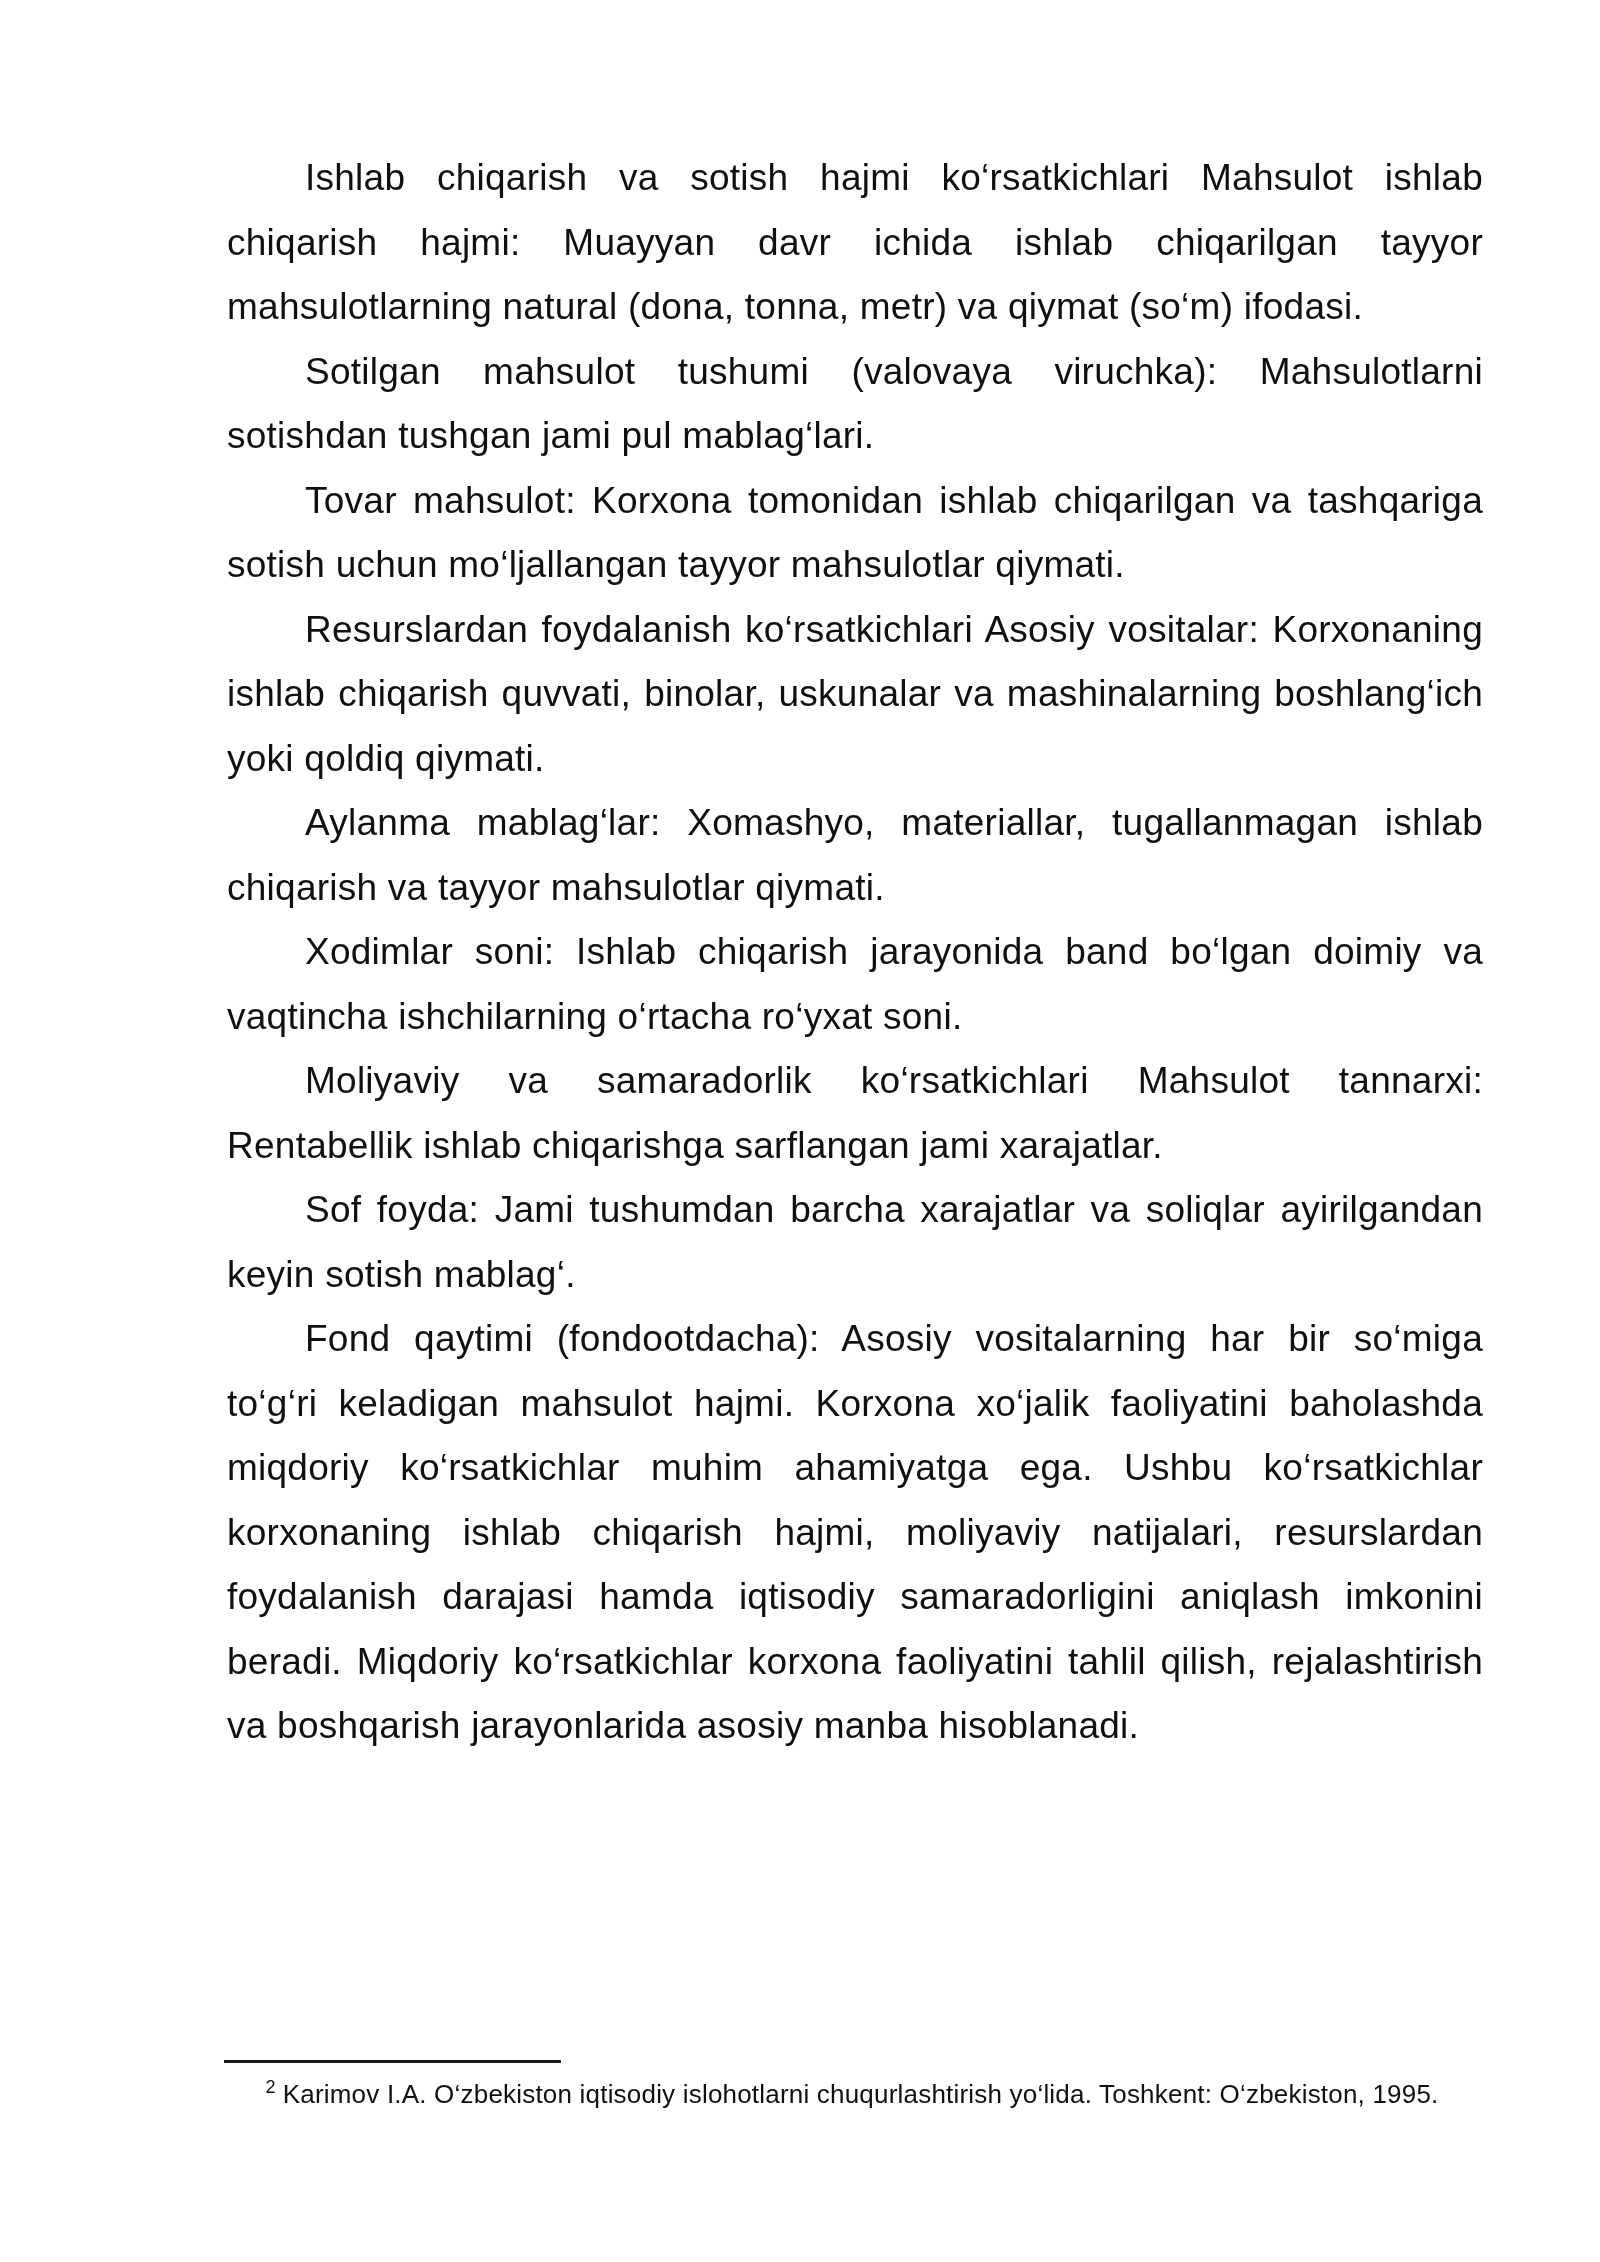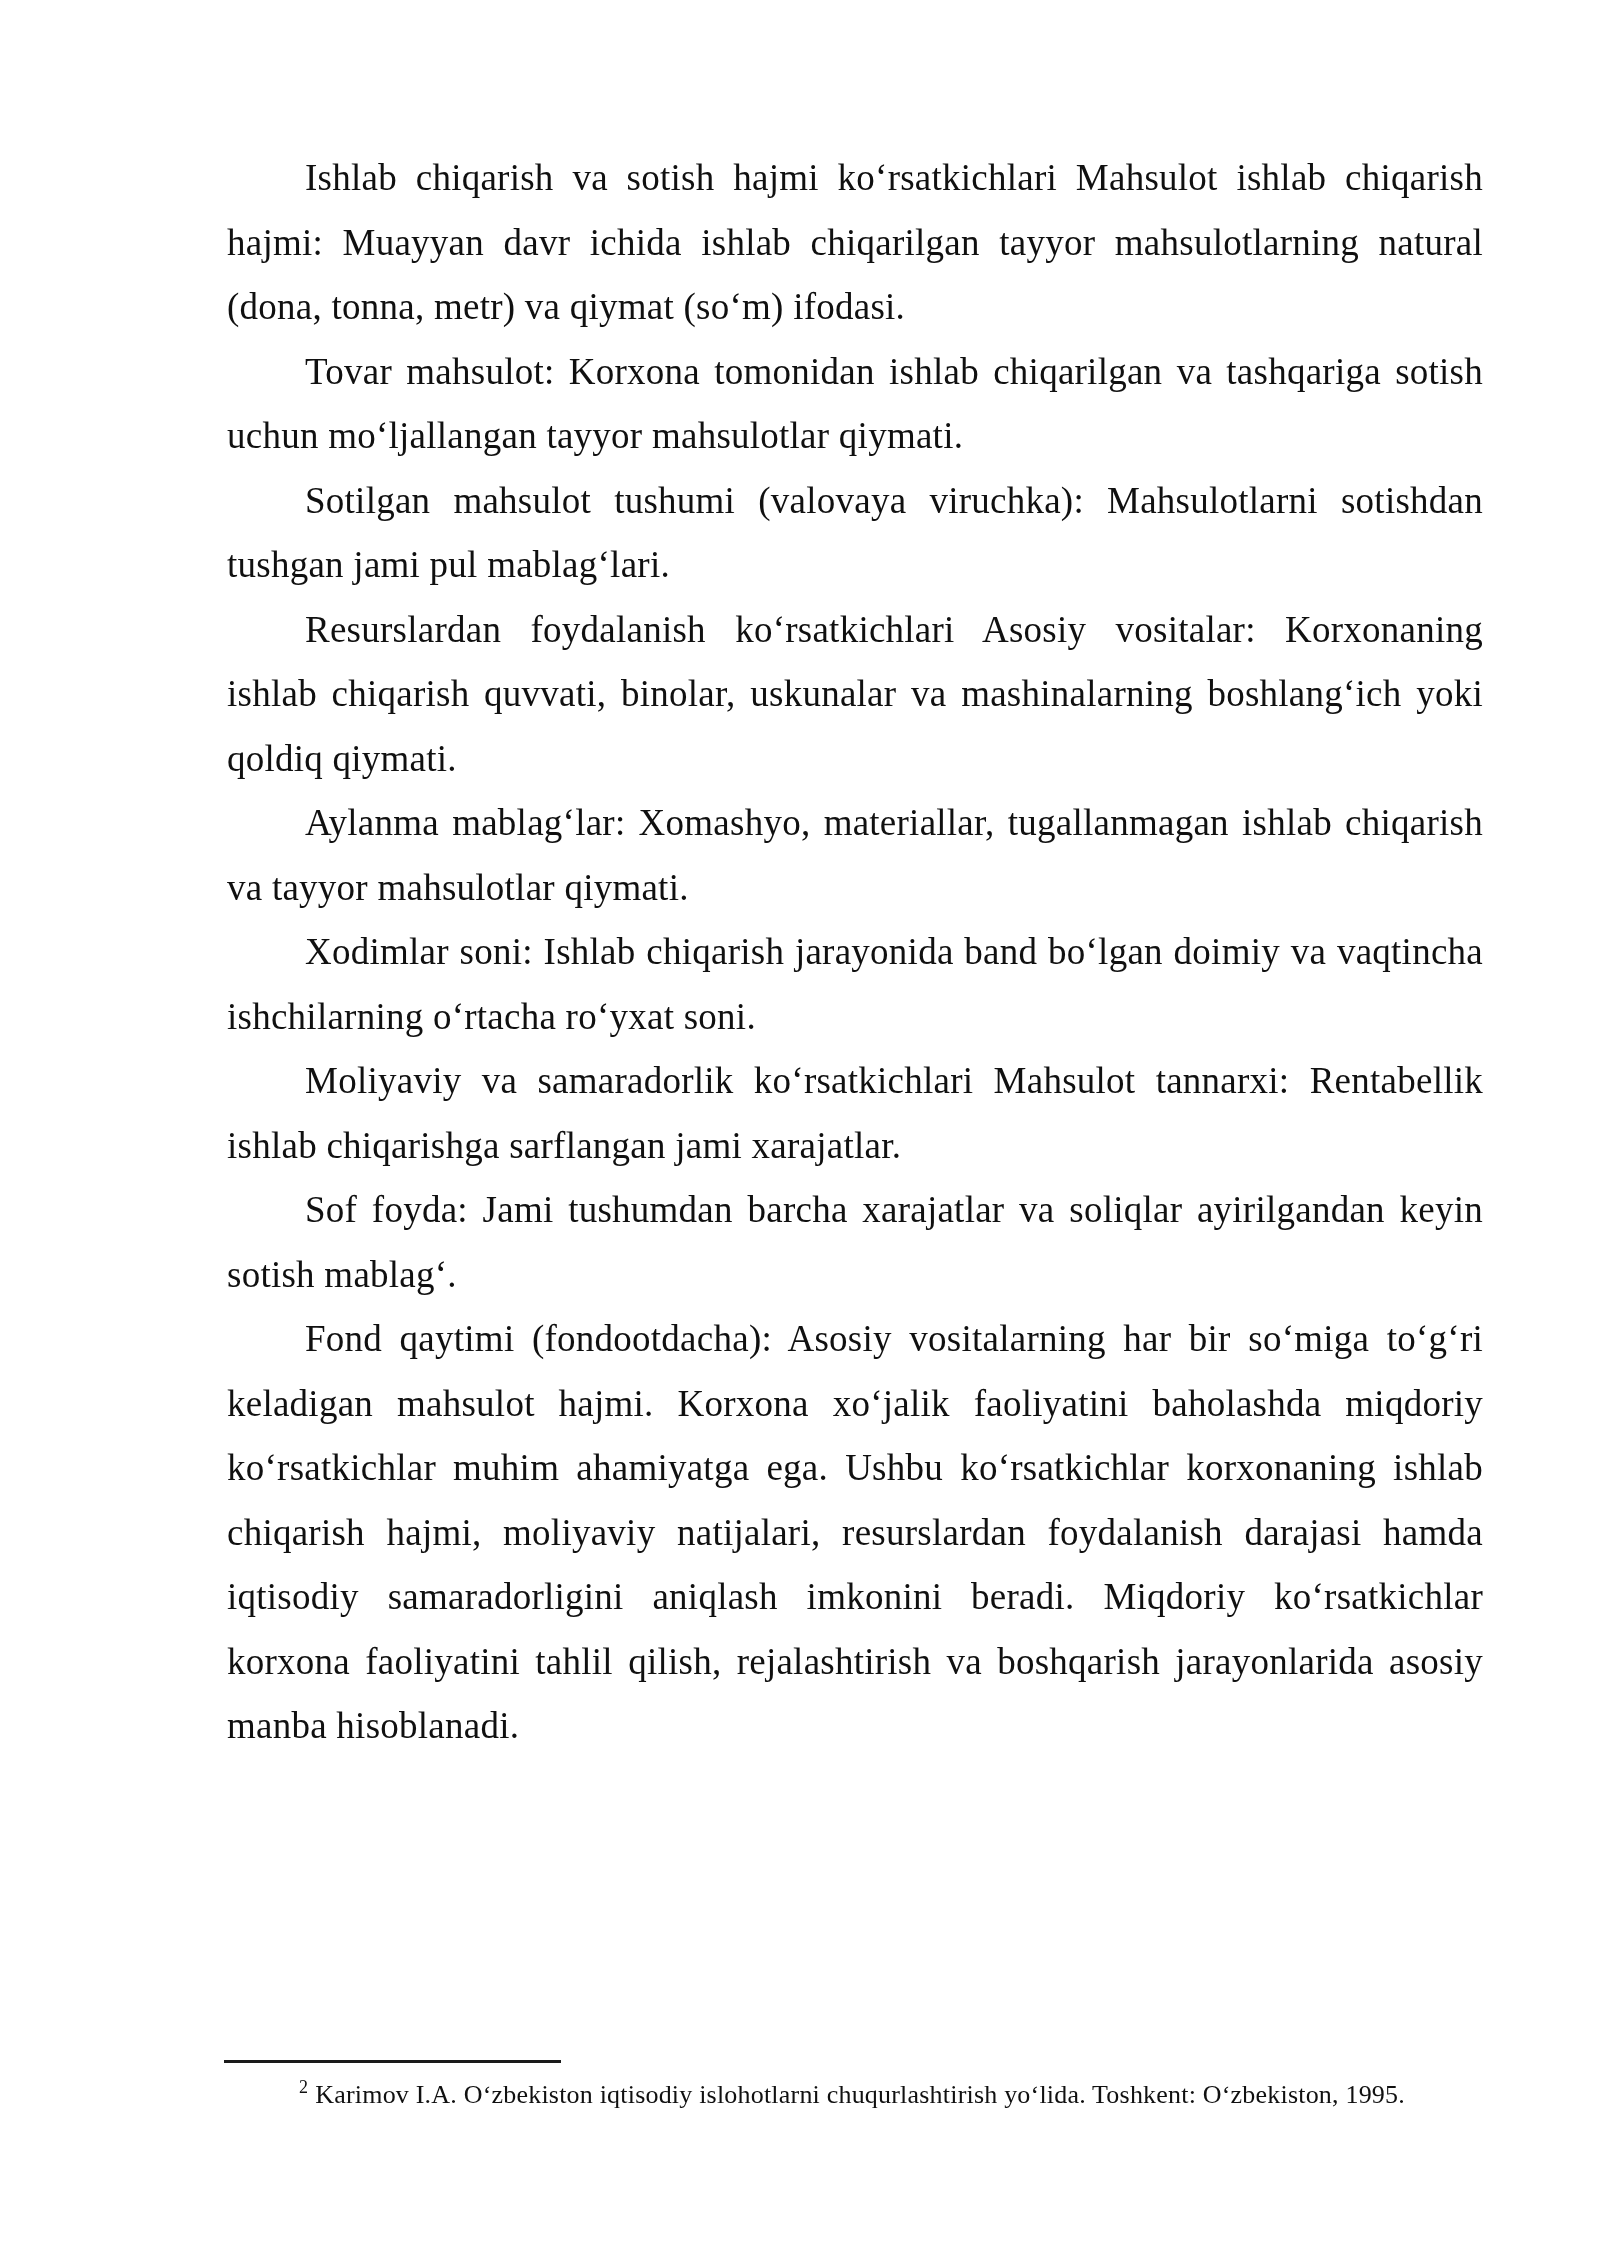--- a/index.html
+++ b/index.html
@@ -6,21 +6,21 @@
     margin: 0;
     padding: 0;
     background: #ffffff;
   }
   .page {
     position: relative;
     width: 1600px;
     height: 2262px;
     background: #ffffff;
     overflow: hidden;
-    font-family: Liberation Serif, serif;
+    font-family: Liberation Sans, sans-serif;
     color: #101010;
     border-radius: 26px;
   }
   .body-text {
     position: absolute;
     left: 227px;
     top: 146px;
     width: 1256px;
     font-size: 37px;
     line-height: 64.5px;
@@ -66,22 +66,22 @@
     margin-left: 7px;
   }
 </style>
 </head>
 <body>
 
 <div class="page">
 
   <div class="body-text">
     <p>Ishlab chiqarish va sotish hajmi ko‘rsatkichlari Mahsulot ishlab chiqarish hajmi: Muayyan davr ichida ishlab chiqarilgan tayyor mahsulotlarning natural (dona, tonna, metr) va qiymat (so‘m) ifodasi.</p>
+    <p>Sotilgan mahsulot tushumi (valovaya viruchka): Mahsulotlarni sotishdan tushgan jami pul mablag‘lari.</p>
     <p>Tovar mahsulot: Korxona tomonidan ishlab chiqarilgan va tashqariga sotish uchun mo‘ljallangan tayyor mahsulotlar qiymati.</p>
-    <p>Sotilgan mahsulot tushumi (valovaya viruchka): Mahsulotlarni sotishdan tushgan jami pul mablag‘lari.</p>
     <p>Resurslardan foydalanish ko‘rsatkichlari Asosiy vositalar: Korxonaning ishlab chiqarish quvvati, binolar, uskunalar va mashinalarning boshlang‘ich yoki qoldiq qiymati.</p>
     <p>Aylanma mablag‘lar: Xomashyo, materiallar, tugallanmagan ishlab chiqarish va tayyor mahsulotlar qiymati.</p>
     <p>Xodimlar soni: Ishlab chiqarish jarayonida band bo‘lgan doimiy va vaqtincha ishchilarning o‘rtacha ro‘yxat soni.</p>
     <p>Moliyaviy va samaradorlik ko‘rsatkichlari Mahsulot tannarxi: Rentabellik ishlab chiqarishga sarflangan jami xarajatlar.</p>
     <p>Sof foyda: Jami tushumdan barcha xarajatlar va soliqlar ayirilgandan keyin sotish mablag‘.</p>
     <p>Fond qaytimi (fondootdacha): Asosiy vositalarning har bir so‘miga to‘g‘ri keladigan mahsulot hajmi. Korxona xo‘jalik faoliyatini baholashda miqdoriy ko‘rsatkichlar muhim ahamiyatga ega. Ushbu ko‘rsatkichlar korxonaning ishlab chiqarish hajmi, moliyaviy natijalari, resurslardan foydalanish darajasi hamda iqtisodiy samaradorligini aniqlash imkonini beradi. Miqdoriy ko‘rsatkichlar korxona faoliyatini tahlil qilish, rejalashtirish va boshqarish jarayonlarida asosiy manba hisoblanadi.</p>
   </div>
 
   <div class="footnote-area">
     <div class="footnote-rule"></div>

